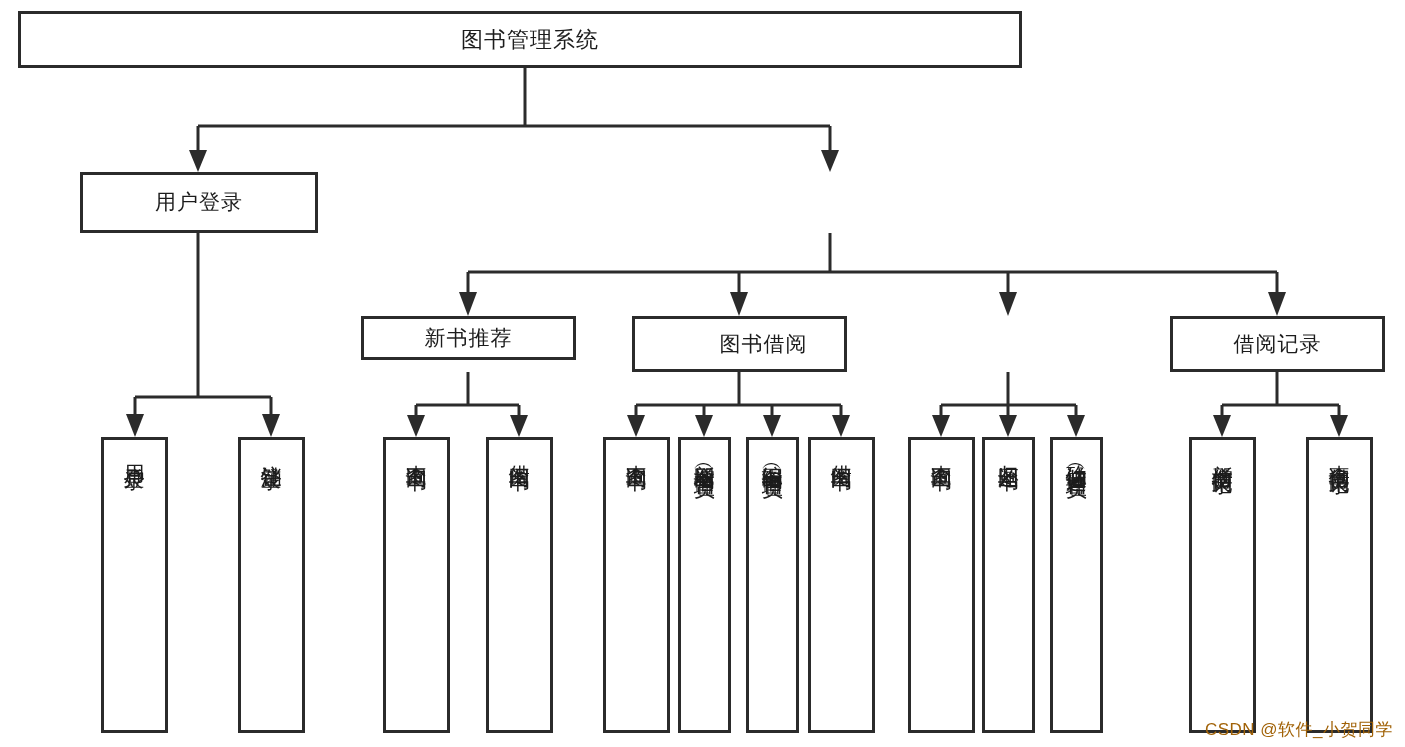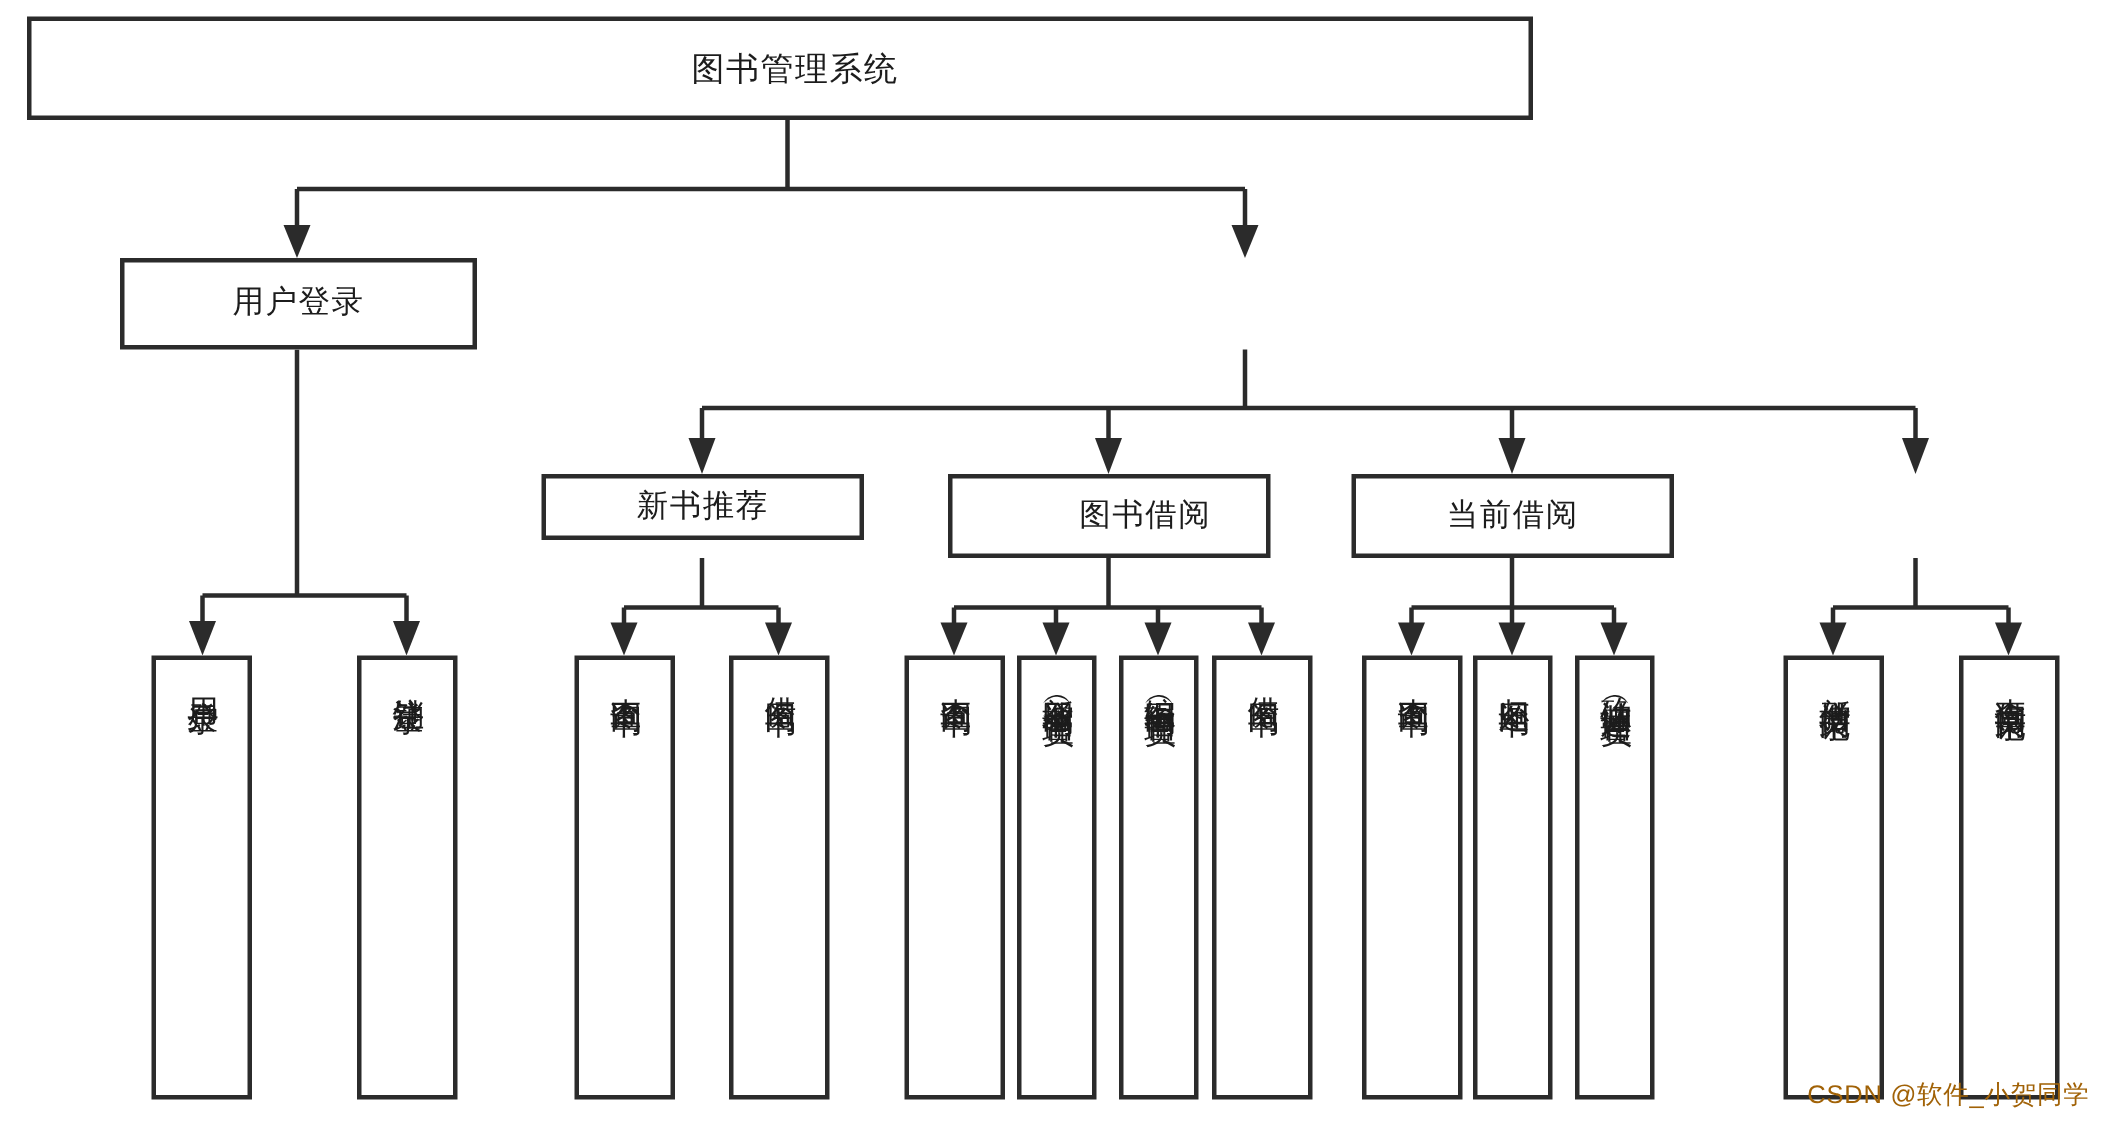--- a/index.html
+++ b/index.html
@@ -145,41 +145,41 @@
     <polygon points="1067,415 1085,415 1076,437"></polygon>
 
     <line x1="1277" y1="372" x2="1277" y2="405"></line>
     <line x1="1222" y1="405" x2="1339" y2="405"></line>
     <line x1="1222" y1="405" x2="1222" y2="417"></line>
     <polygon points="1213,415 1231,415 1222,437"></polygon>
     <line x1="1339" y1="405" x2="1339" y2="417"></line>
     <polygon points="1330,415 1348,415 1339,437"></polygon>
   </svg>
 
-  <div class="node root" style="left:18px; top:11px; width:1004px; height:69px;padding-left:20px;">
+  <div class="node root" style="left:18px; top:11px; width:1004px; height:57px;padding-left:20px;">
     <span class="lbl">图书管理系统</span>
   </div>
 
   <div class="node horiz" style="left:80px; top:172px; width:238px; height:61px;">
     <span class="lbl">用户登录</span>
   </div>
 
 
   <div class="node horiz" style="left:361px; top:316px; width:215px; height:44px;">
     <span class="lbl">新书推荐</span>
   </div>
 
   <div class="node horiz" style="left:632px; top:316px; width:215px; height:56px;padding-left:48px;">
     <span class="lbl">图书借阅</span>
   </div>
 
-  <div class="node horiz" style="left:901px; top:316px; width:215px; height:56px;">
-    <span class="lbl">当前借阅</span>
-  </div>
-
+
+  <div class="node horiz" style="left:1170px; top:316px; width:215px; height:56px;">
+    <span class="lbl">借阅记录</span>
+  </div>
 
   <div class="node leaf" style="left:101px; top:437px; width:67px; height:296px;">
     <span class="lbl">用户登录</span>
   </div>
 
   <div class="node leaf" style="left:238px; top:437px; width:67px; height:296px;">
     <span class="lbl">注销登录</span>
   </div>
 
   <div class="node leaf" style="left:383px; top:437px; width:67px; height:296px;">

